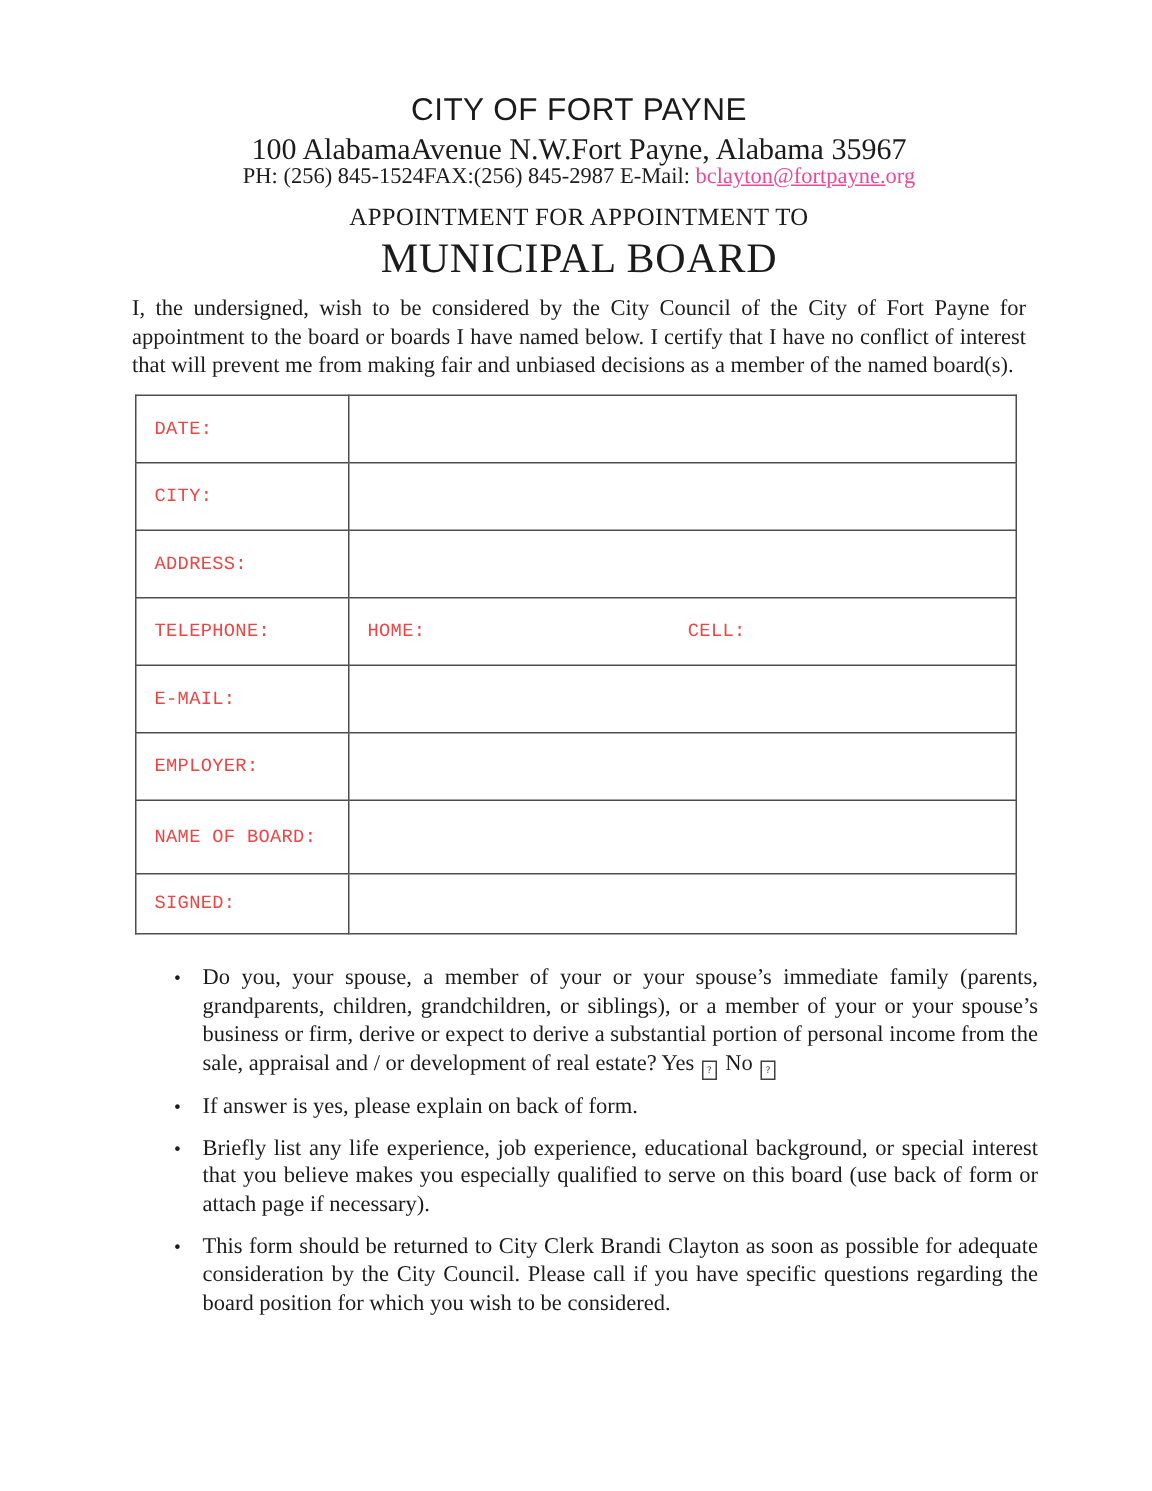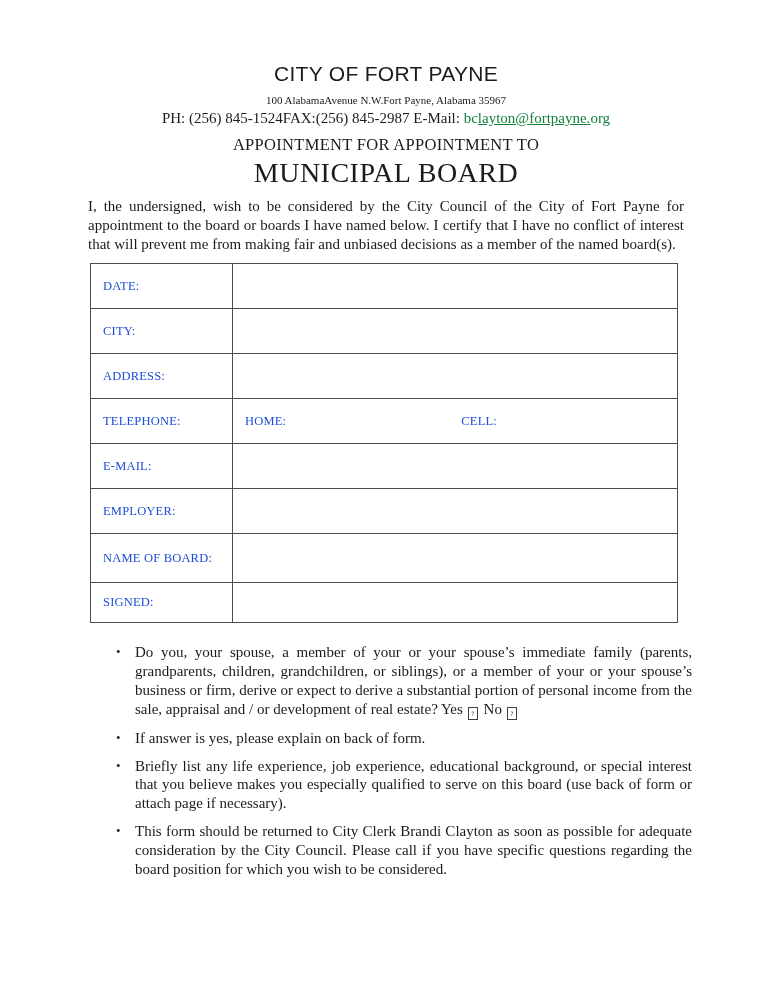--- a/index.html
+++ b/index.html
@@ -25,31 +25,31 @@
   .hdr { text-align: center; }
   .city-name {
     font-family: "Liberation Sans", sans-serif;
     font-size: 21px;
     font-weight: 400;
     line-height: 24px;
     letter-spacing: 0.3px;
     margin: 0;
   }
   .address-line {
-    font-size: 11px;
+    font-size: 20px;
     line-height: 17px;
     margin: 6px 0 0 0;
   }
   .contact-line {
     font-size: 15px;
     line-height: 17px;
     margin: 1px 0 0 0;
   }
   .email-link {
-    color: #15803d;
+    color: #ec4899;
     text-decoration: none;
     cursor: pointer;
   }
   .email-link .u { text-decoration: underline; }
   .application-line {
     font-size: 16.5px;
     line-height: 19px;
     letter-spacing: 0.3px;
     margin: 8px 0 0 0;
     font-weight: 400;
@@ -72,24 +72,24 @@
   
   table.form-table {
     border-collapse: collapse;
     width: 588px;
     margin: 10px 0 0 2px;
     table-layout: fixed;
   }
   table.form-table td {
     border: 1px solid #4d4d4d;
     vertical-align: middle;
-    font-family: Liberation Serif, serif;
+    font-family: Liberation Mono, monospace;
     font-size: 12.5px;
     letter-spacing: 0.2px;
-    color: #1d4ed8;
+    color: #ef4444;
   }
   td.label-cell {
     width: 117px;
     padding: 0 12px;
     line-height: 1.85;
   }
   td.value-cell {
     padding: 0 12px;
   }
   tr.r-std  { height: 45px; }

